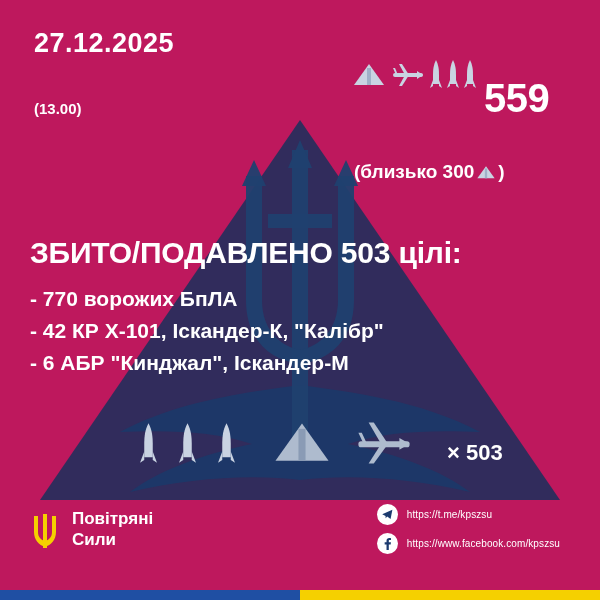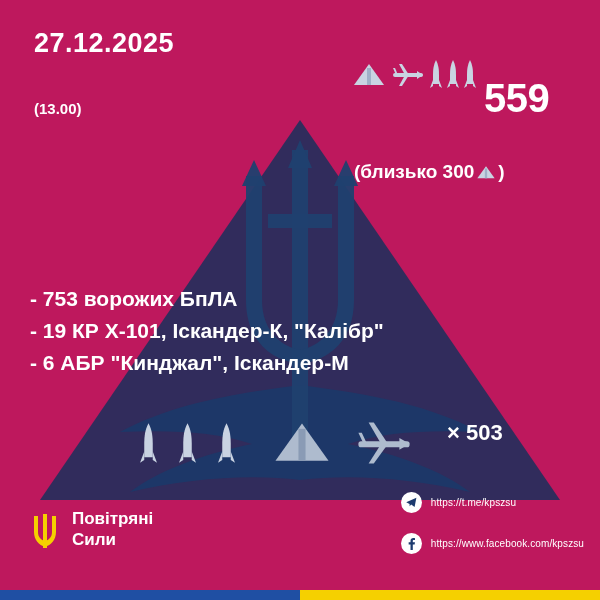--- a/index.html
+++ b/index.html
@@ -125,21 +125,21 @@
     color: #ffffff;
     white-space: nowrap;
   }
 
   
   .icon-strip {
     position: absolute;
     left: 140px;
     top: 420px;
     display: flex;
-    align-items: flex-start;
+    align-items: flex-end;
     gap: 22px;
   }
   .multiplier {
     font-size: 22px;
     font-weight: bold;
     color: #ffffff;
     margin-left: 12px;
   }
 
   
@@ -154,25 +154,25 @@
   .brand-text {
     font-size: 17px;
     font-weight: bold;
     line-height: 1.2;
     color: #ffffff;
     white-space: pre-line;
   }
 
   .social {
     position: absolute;
-    right: 16px;
+    right: 40px;
     bottom: 46px;
     display: flex;
     flex-direction: column;
-    gap: 20px;
+    gap: 8px;
   }
   .social-row {
     display: flex;
     align-items: center;
     gap: 9px;
   }
   .social-badge {
     width: 21px;
     height: 21px;
     border-radius: 50%;
@@ -271,24 +271,25 @@
     <div class="count-approx">
       <span>(близько 300</span>
       <svg width="20" height="15" viewBox="0 0 34 26">
         <path d="M17 2 L32 23 L2 23 Z" fill="#c9d3e2"></path>
         <rect x="15" y="6" width="4" height="17" fill="#9fb0c8"></rect>
       </svg>
       <span>)</span>
     </div>
   </div>
 
+  <div class="headline">ЗБИТО/ПОДАВЛЕНО 503 цілі:</div>
 
   <div class="bullets">
-    <div class="bullet">- 753 ворожих БпЛА</div>
-    <div class="bullet">- 19  КР Х-101, Іскандер-К, "Калібр"</div>
+    <div class="bullet">- 770 ворожих БпЛА</div>
+    <div class="bullet">- 42  КР Х-101, Іскандер-К, "Калібр"</div>
     <div class="bullet">- 6 АБР "Кинджал", Іскандер-М</div>
   </div>
 
   <div class="icon-strip">
     <svg width="17" height="46" viewBox="0 0 12 28">
       <path d="M6 0 C8.5 5 9 9 9 15 L9 24 L3 24 L3 15 C3 9 3.5 5 6 0 Z" fill="#c9d3e2"></path>
       <polygon points="3,20 0,28 3,26" fill="#c9d3e2"></polygon>
       <polygon points="9,20 12,28 9,26" fill="#c9d3e2"></polygon>
     </svg>
     <svg width="17" height="46" viewBox="0 0 12 28">

